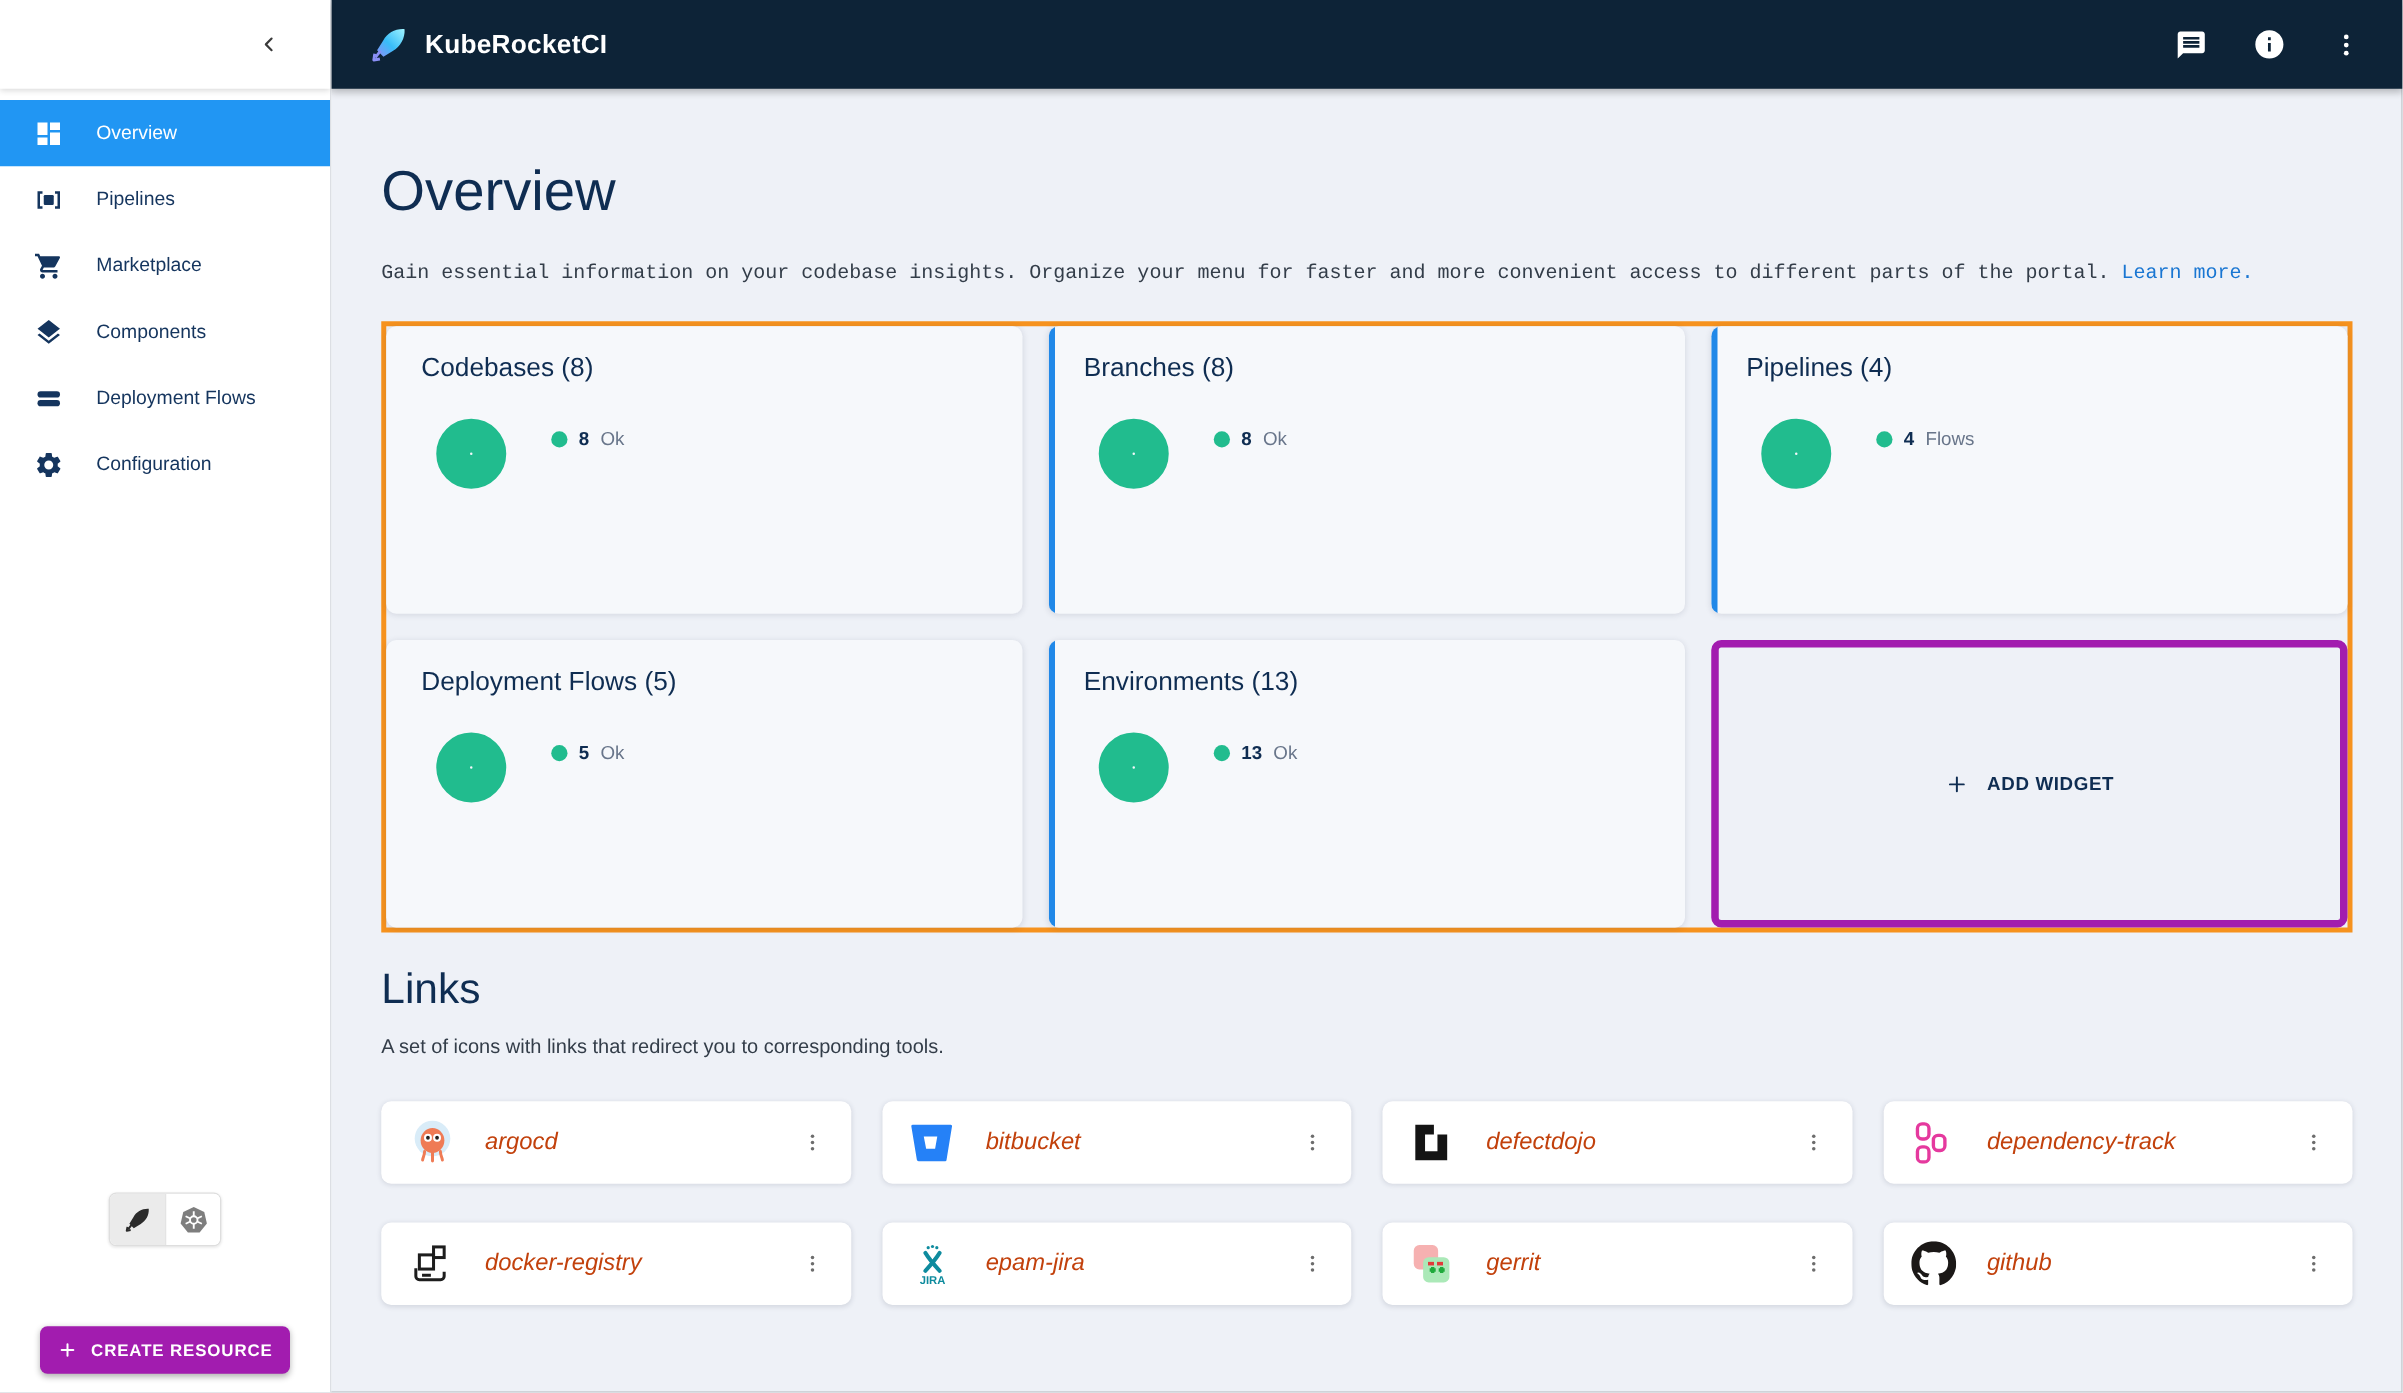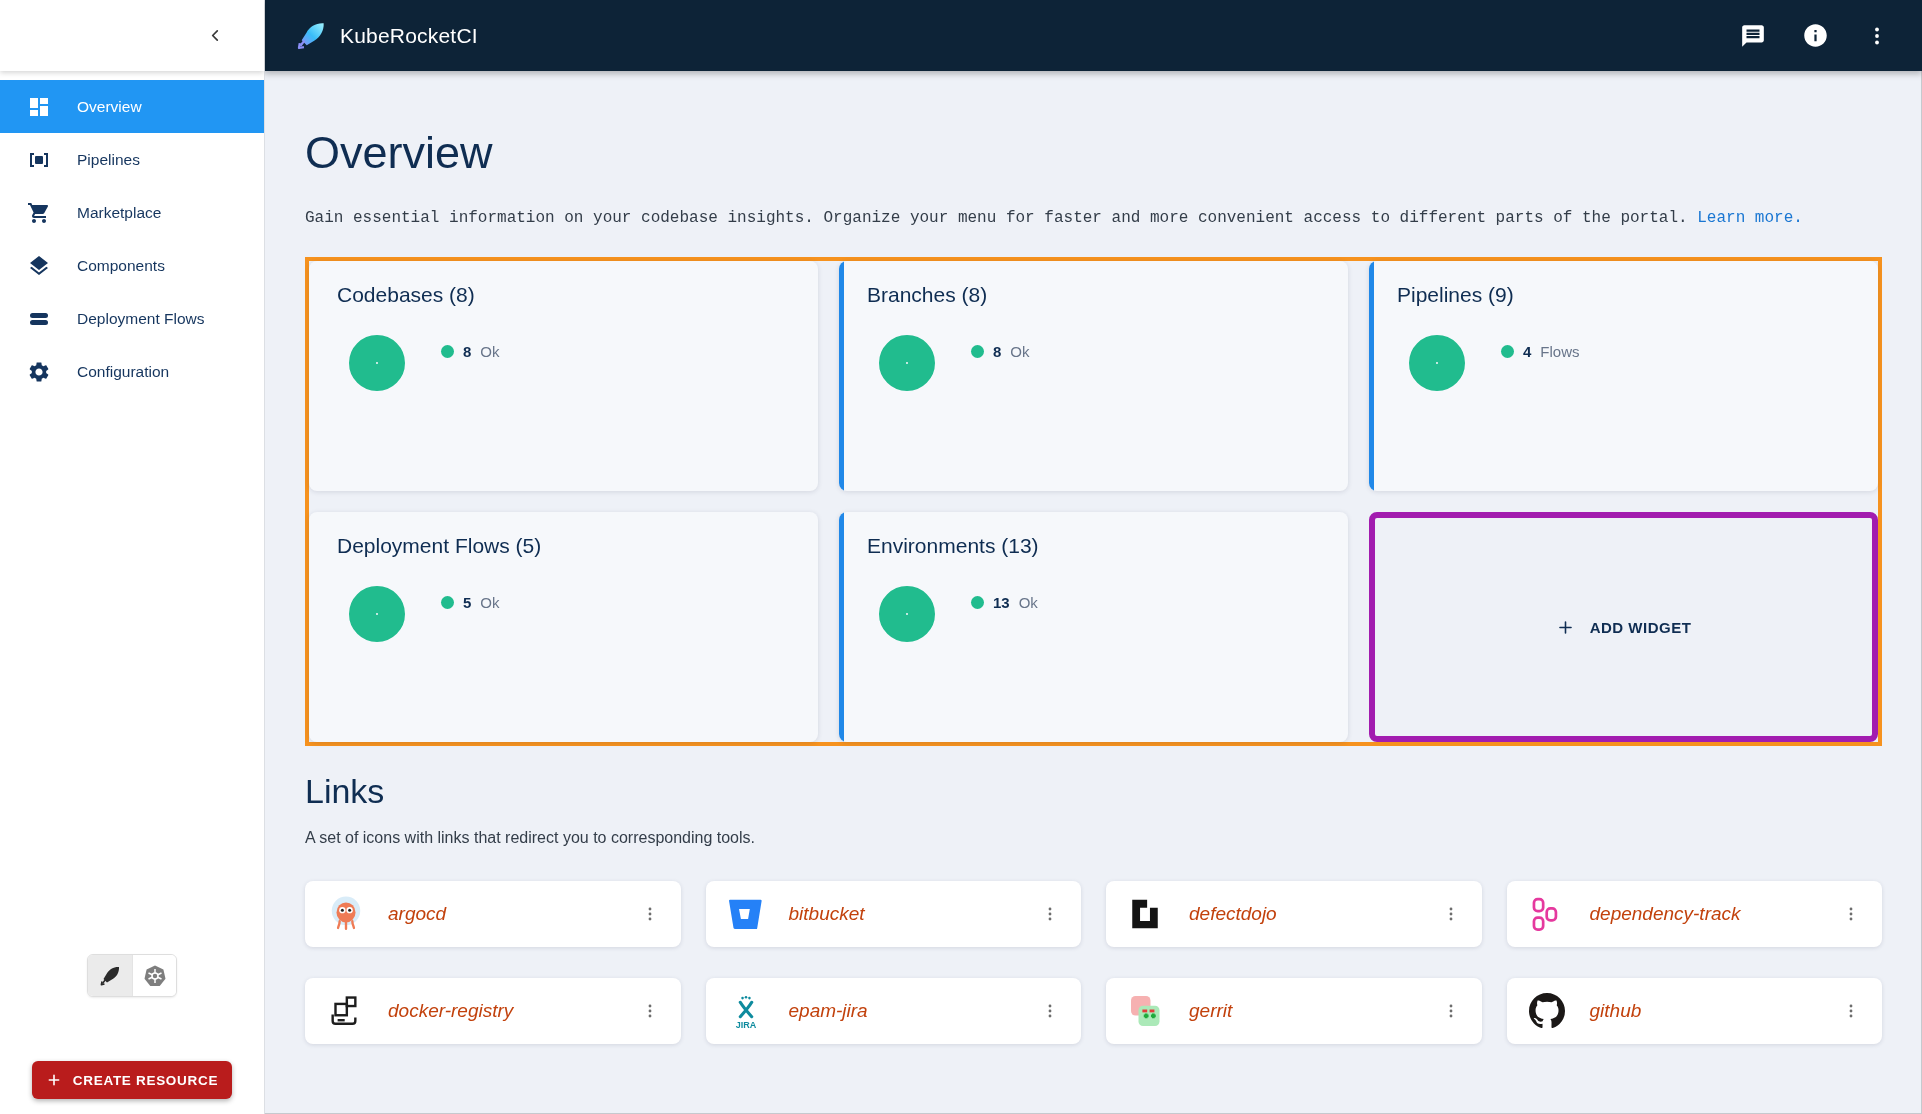--- a/index.html
+++ b/index.html
@@ -21,29 +21,29 @@
   .nav-item { height:53px; display:flex; align-items:center; gap:26px; padding-left:27px; color:#15355e; font-size:15.5px; cursor:pointer; }
   .nav-item .nav-icon { width:24px; height:24px; color:#15355e; flex:0 0 24px; }
   .nav-item.active { background:#2196f3; color:#fff; }
   .nav-item.active .nav-icon { color:#fff; }
 
   .sidebar-bottom { position:absolute; left:0; right:0; bottom:15px; display:flex; flex-direction:column; align-items:center; gap:21px; }
   .toggle-group { display:flex; border:1px solid #dedede; border-radius:6px; overflow:hidden; background:#fff; box-shadow:0 1px 2px rgba(0,0,0,0.08); }
   .toggle-btn { width:44px; height:41px; border:none; background:#fff; display:flex; align-items:center; justify-content:center; cursor:pointer; }
   .toggle-btn + .toggle-btn { border-left:1px solid #e4e4e4; }
   .toggle-btn.selected { background:#ebebeb; }
-  .create-btn { width:200px; height:38px; background:#b91c1c; border:none; border-radius:6px; color:#fff;
+  .create-btn { width:200px; height:38px; background:#a21caf; border:none; border-radius:6px; color:#fff;
     font-family:"Liberation Sans", sans-serif; font-size:13.5px; font-weight:bold; letter-spacing:0.7px;
     display:flex; align-items:center; justify-content:center; gap:11px; cursor:pointer; box-shadow:0 2px 5px rgba(0,0,0,0.3);margin-top:43px; }
 
   
   .header { position:absolute; left:265px; top:0; right:0; height:71px; background:#0d2337;
     display:flex; align-items:center; padding:0 30px 0 30px; z-index:20; box-shadow:0 3px 6px rgba(0,0,0,0.25); }
   .logo { display:flex; align-items:center; gap:13px; }
-  .app-title { color:#fff; font-size:21px; font-weight:normal; letter-spacing:0.2px; }
+  .app-title { color:#fff; font-size:21px; font-weight:bold; letter-spacing:0.2px; }
   .header-actions { margin-left:auto; display:flex; align-items:center; gap:32px; }
   .header-icon-btn { background:transparent; border:none; cursor:pointer; width:30px; height:30px; display:flex; align-items:center; justify-content:center; }
 
   
   .main { position:absolute; left:265px; top:71px; right:0; bottom:0; padding:40px 40px 0 40px; overflow:hidden; }
   .page-title { font-size:45px; font-weight:400; color:#0f2d52; margin:16px 0 30px; }
   .page-desc { font-size:16px; color:#333d49; margin-bottom:30px;font-family:Liberation Mono, monospace; }
   .learn-more { color:#1976d2; cursor:pointer; text-decoration:none; }
 
   .widgets-outer { border:4px solid #f6921e; display:grid; grid-template-columns:repeat(3,1fr); grid-template-rows:repeat(2,1fr); gap:21px; height:489px; }
@@ -246,21 +246,21 @@
         <div class="donut"></div>
         <div class="legend">
           <span class="legend-dot"></span>
           <span class="legend-count">8</span>
           <span class="legend-label">Ok</span>
         </div>
       </div>
     </div>
 
     <div class="widget-card has-indicator">
-      <div class="widget-title">Pipelines (9)</div>
+      <div class="widget-title">Pipelines (4)</div>
       <div class="donut-row">
         <div class="donut"></div>
         <div class="legend">
           <span class="legend-dot"></span>
           <span class="legend-count">4</span>
           <span class="legend-label">Flows</span>
         </div>
       </div>
     </div>
 

